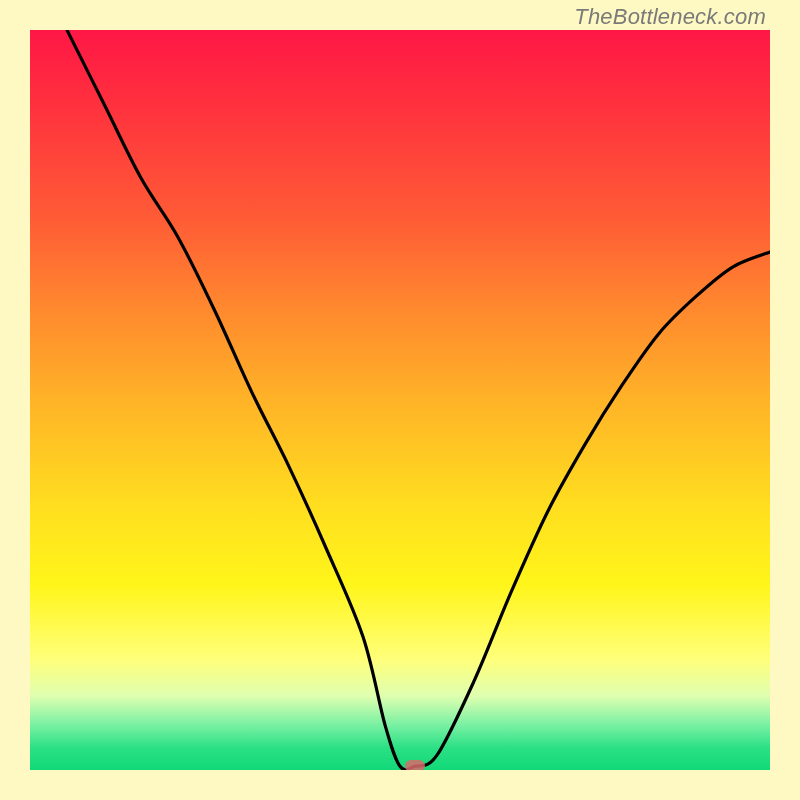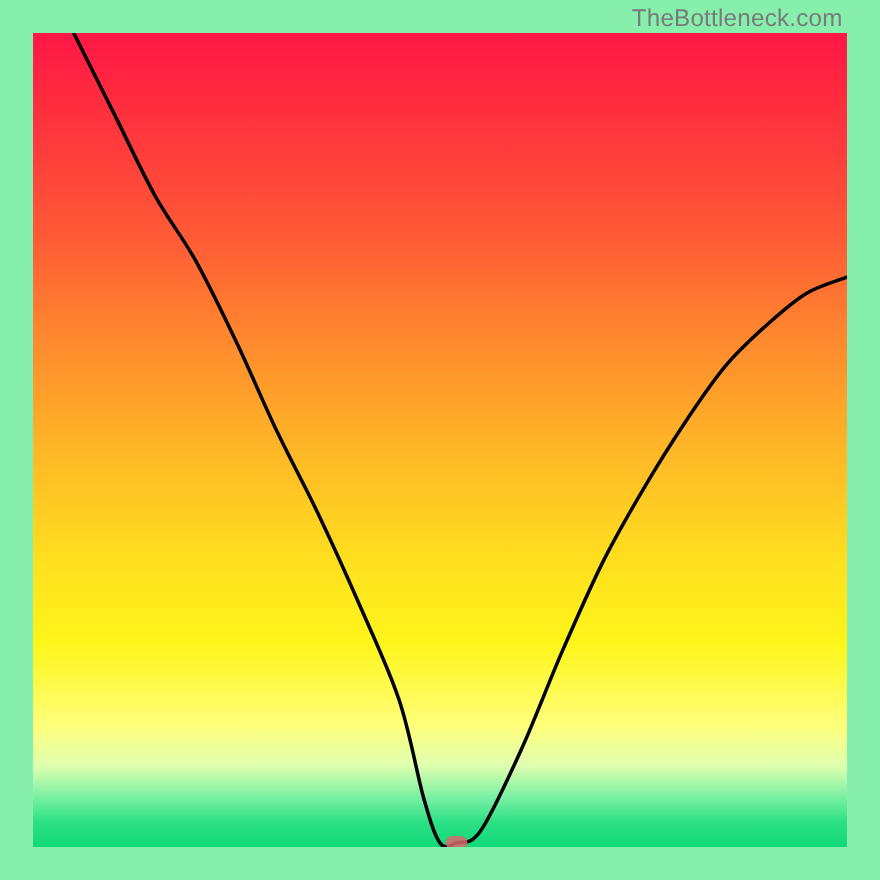--- a/index.html
+++ b/index.html
@@ -9,21 +9,22 @@
     height: 800px;
     background: #000;
     overflow: hidden;
   }
   .frame {
     position: absolute;
     left: 0;
     top: 0;
     width: 800px;
     height: 800px;
-    background: #86efac;
+    background: #fef9c3;
+    font-style: italic;
   }
   .plot {
     position: absolute;
     left: 30px;
     top: 30px;
     width: 740px;
     height: 740px;
     overflow: hidden;
   }
   .bg {

